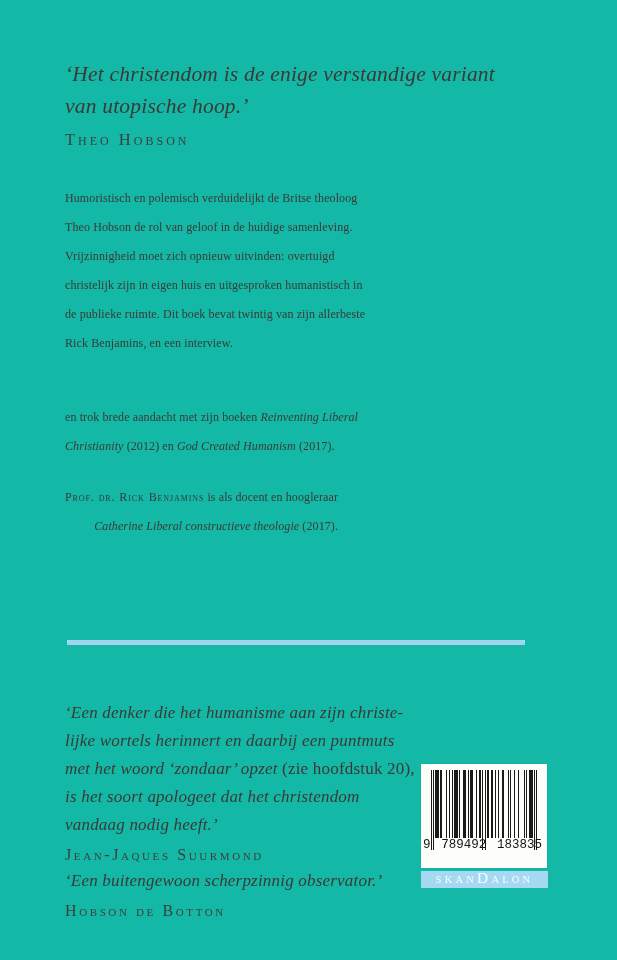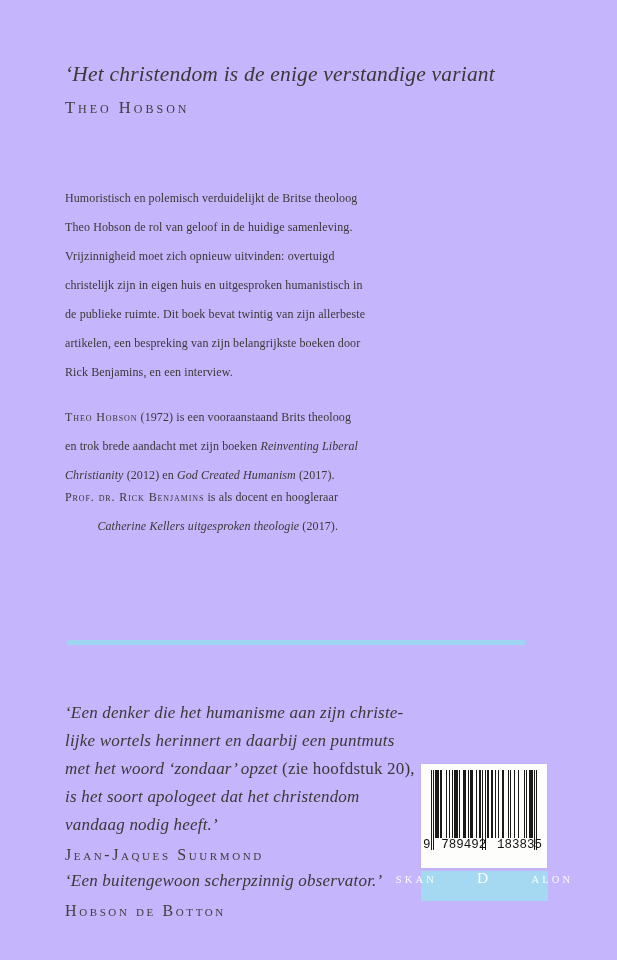--- a/index.html
+++ b/index.html
@@ -1,18 +1,18 @@
 <!DOCTYPE html>
 <html><head>
 <meta charset="utf-8">
 <style>
   html,body{margin:0;padding:0;background:#8a8478;}
   .page{
     position:relative;width:617px;height:960px;margin:0 auto;
-    background:#c4b5fd;color:#3b3935;
+    background:#14b8a6;color:#3b3935;
     font-family:"Liberation Serif", serif;
     overflow:hidden;
   }
   p{margin:0;}
   .top-quote{position:absolute;left:65px;top:58px;}
   .tq-line{font-style:italic;font-size:21.5px;line-height:32px;white-space:nowrap;letter-spacing:0.2px;}
   .attribution{
     margin-top:7px;font-variant:small-caps;font-size:16.5px;
     letter-spacing:3px;line-height:22px;color:#403e3a;white-space:nowrap;
   }
@@ -34,56 +34,55 @@
   }
   .barcode-box svg{display:block;margin:6px auto 0 auto;}
   .bc-nums{
     display:flex;justify-content:space-between;align-items:flex-end;
     padding:0 5px 0 2px;margin-top:-13px;position:relative;
     font-family:"Liberation Mono", monospace;font-size:12.5px;color:#141412;
     line-height:14px;
   }
   .bc-nums span{background:transparent;}
   .pub-logo{
-    position:absolute;left:421px;top:871px;width:127px;height:30px;
+    position:absolute;left:421px;top:871px;width:127px;height:17px;
     background:#a5d9f1;color:#fbfdfe;
-    display:flex;align-items:baseline;justify-content:center;gap:40px;
+    display:flex;align-items:baseline;justify-content:center;
   }
   .lg{font-size:10.5px;letter-spacing:3.2px;text-transform:uppercase;transform:translateY(-2.5px);}
   .lg-d{font-size:15.5px;letter-spacing:3.2px;transform:translateY(-2.5px);}
 </style>
 </head>
 <body>
 
 <div class="page">
 
   <section class="top-quote">
     <p class="tq-line">‘Het christendom is de enige verstandige variant</p>
+    <p class="tq-line">van utopische hoop.’</p>
     <p class="attribution">Theo Hobson</p>
   </section>
 
   <section class="intro">
     <p class="b-line">Humoristisch en polemisch verduidelijkt de Britse theoloog</p>
     <p class="b-line">Theo Hobson de rol van geloof in de huidige samenleving.</p>
     <p class="b-line">Vrijzinnigheid moet zich opnieuw uitvinden: overtuigd</p>
     <p class="b-line">christelijk zijn in eigen huis en uitgesproken humanistisch in</p>
     <p class="b-line">de publieke ruimte. Dit boek bevat twintig van zijn allerbeste</p>
-    <p class="b-line">artikelen, een bespreking van zijn belangrijkste boeken door</p>
     <p class="b-line">Rick Benjamins, en een interview.</p>
   </section>
 
   <section class="bio1">
-    <p class="b-line"><span class="sc">Theo Hobson</span><span> (1972) is een vooraanstaand Brits theoloog</span></p>
     <p class="b-line"><span>en trok brede aandacht met zijn boeken </span><em>Reinventing Liberal</em></p>
     <p class="b-line"><em>Christianity</em><span> (2012) en </span><em>God Created Humanism</em><span> (2017).</span></p>
   </section>
 
   <section class="bio2">
     <p class="b-line"><span class="sc">Prof. dr. Rick Benjamins</span><span> is als docent en hoogleraar</span></p>
-    <p class="b-line"><em>Catherine Kellers uitgesproken theologie</em><span> (2017).</span></p>
+    <p class="b-line"><em>Catherine Liberal constructieve theologie</em><span> (2017).</span></p>
   </section>
 
   <div class="divider"></div>
 
   <section class="review rv1">
     <p class="rv-line">‘Een denker die het humanisme aan zijn christe-</p>
     <p class="rv-line">lijke wortels herinnert en daarbij een puntmuts</p>
     <p class="rv-line"><span>met het woord ‘zondaar’ opzet </span><span class="roman">(zie hoofdstuk 20),</span></p>
     <p class="rv-line">is het soort apologeet dat het christendom</p>
     <p class="rv-line">vandaag nodig heeft.’</p>

